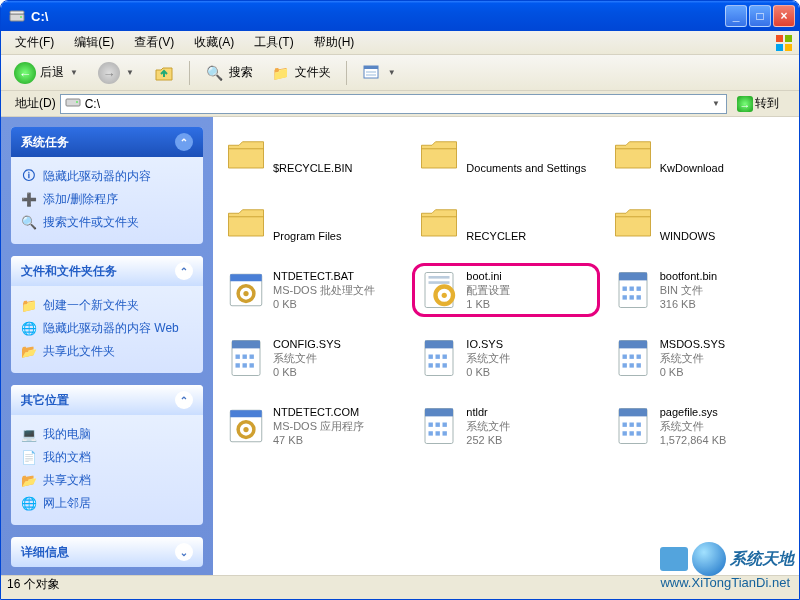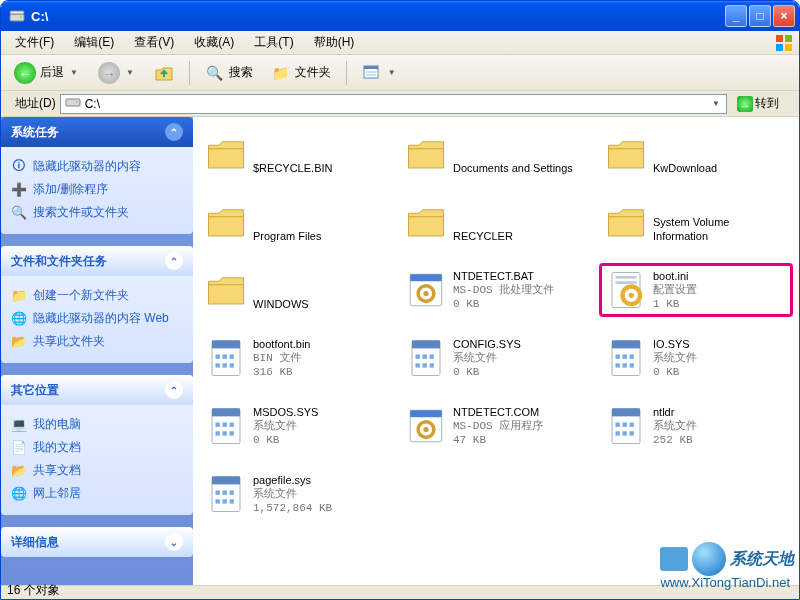--- a/index.html
+++ b/index.html
@@ -38,42 +38,42 @@
 .addressbar { height:26px; background:#ece9d8; border-bottom:1px solid #d6d2c2; display:flex; align-items:center; padding:0 14px; font-size:12px; gap:4px; }
 .addressbar .addr-input-wrap { flex:1; display:flex; align-items:center; border:1px solid #7f9db9; background:#fff; height:20px; padding:0 4px; gap:4px; }
 .addressbar input { flex:1; border:none; outline:none; font-size:12px; font-family:inherit; }
 .go-btn { display:flex; align-items:center; gap:2px; padding:2px 6px; cursor:pointer; }
 .go-arrow { width:16px; height:16px; background:radial-gradient(#7aff7a,#1aa01a); border-radius:3px; display:flex; align-items:center; justify-content:center; color:#fff; font-size:11px; font-weight:bold; }
 
 
 .main { flex:1; display:flex; overflow:hidden; background:#fff; }
 
 
-.sidepanel { width:192px; background:linear-gradient(to bottom,#7597e0 0%,#6e8fd9 100%); overflow:auto; }
+.sidepanel { width:212px; background:linear-gradient(to bottom,#7597e0 0%,#6e8fd9 100%); padding:10px; overflow:auto; }
 .panelbox { background:linear-gradient(#ebf3ff,#d6e3ff); border-radius:4px; margin-bottom:12px; overflow:hidden; font-size:12px; }
 .panelbox .ph { background:linear-gradient(#fff,#c9ddff); color:#215dc6; font-weight:bold; padding:6px 10px; display:flex; justify-content:space-between; align-items:center; cursor:pointer; }
 .panelbox.systasks .ph { background:linear-gradient(#2f6fe4,#1c50b8); color:#fff; }
 .chev { width:18px; height:18px; border-radius:50%; background:#fff; display:flex; align-items:center; justify-content:center; color:#4574c4; font-size:10px; }
 .panelbox.systasks .chev { background:#6ea0f0; color:#fff; }
 .panelbox ul { list-style:none; padding:8px 10px 10px; }
 .panelbox li { padding:3px 0; display:flex; gap:6px; align-items:center; color:#215dc6; cursor:pointer; }
 .li-icon { width:16px; height:16px; display:flex; align-items:center; justify-content:center; font-size:13px; }
 
 
 .filespane { flex:1; overflow:auto; padding:10px 6px; }
 .tiles { display:grid; grid-template-columns:repeat(3,1fr); column-gap:6px; row-gap:14px; align-content:start; }
 .tile { display:flex; gap:6px; align-items:flex-end; padding:3px; border:3px solid transparent; cursor:default; }
-.tile.highlight { border:3px solid #e6007e; border-radius:4px; }
+.tile.highlight { border:3px solid #e6007e; border-radius:12px; }
 .tile .ficon { width:42px; height:42px; flex-shrink:0; display:flex; align-items:center; justify-content:center; }
 .folder-svg { fill:#f7d774; stroke:#c9a030; }
 .tile .meta { font-size:11px; line-height:14px; font-family:"SimSun",monospace; color:#000; }
-.tile .meta .sub { color:#777;font-family:Liberation Mono, monospace; }
-
-
-.statusbar { height:14px; background:#ece9d8; border-top:1px solid #d6d2c2; font-size:12px; display:flex; align-items:flex-end; padding:0 6px; }
+.tile .meta .sub { color:#777; }
+
+
+.statusbar { height:24px; background:#ece9d8; border-top:1px solid #d6d2c2; font-size:12px; display:flex; align-items:flex-start; padding:0 6px; }
 
 
 .watermark { position:absolute; right:6px; bottom:24px; display:flex; align-items:center; gap:4px; font-size:16px; font-weight:bold; color:#14629c; font-style:italic; pointer-events:none; opacity:0.95; }
 .watermark .globe { width:34px; height:34px; border-radius:50%; background:radial-gradient(circle at 35% 30%,#9de0ff,#0a66c2); position:relative; }
 .watermark .sw { width:28px; height:24px; background:#4aa0dc; border-radius:3px; }
 </style>
 </head>
 <body>
 
 <div class="window">
@@ -308,31 +308,20 @@
             </div>
           </div>
           <div class="tile">
             <div class="ficon">
               <svg width="42" height="42" viewBox="0 0 48 48">
                 <path d="M4 14 L16 14 L20 10 L44 10 L44 40 L4 40 Z" class="folder-svg"></path>
                 <path d="M4 18 L44 18" stroke="#c9a030"></path>
               </svg>
             </div>
             <div class="meta">
-              <div>System Volume Information</div>
-            </div>
-          </div>
-          <div class="tile">
-            <div class="ficon">
-              <svg width="42" height="42" viewBox="0 0 48 48">
-                <path d="M4 14 L16 14 L20 10 L44 10 L44 40 L4 40 Z" class="folder-svg"></path>
-                <path d="M4 18 L44 18" stroke="#c9a030"></path>
-              </svg>
-            </div>
-            <div class="meta">
               <div>WINDOWS</div>
             </div>
           </div>
           <div class="tile">
             <div class="ficon">
               <svg width="42" height="42" viewBox="0 0 48 48">
                 <rect x="6" y="6" width="36" height="36" rx="2" fill="#fff" stroke="#9aa"></rect>
                 <rect x="6" y="6" width="36" height="8" fill="#4a7fd6"></rect>
                 <circle cx="24" cy="28" r="9" fill="none" stroke="#d0a030" stroke-width="4"></circle>
                 <circle cx="24" cy="28" r="3" fill="#d0a030"></circle>

